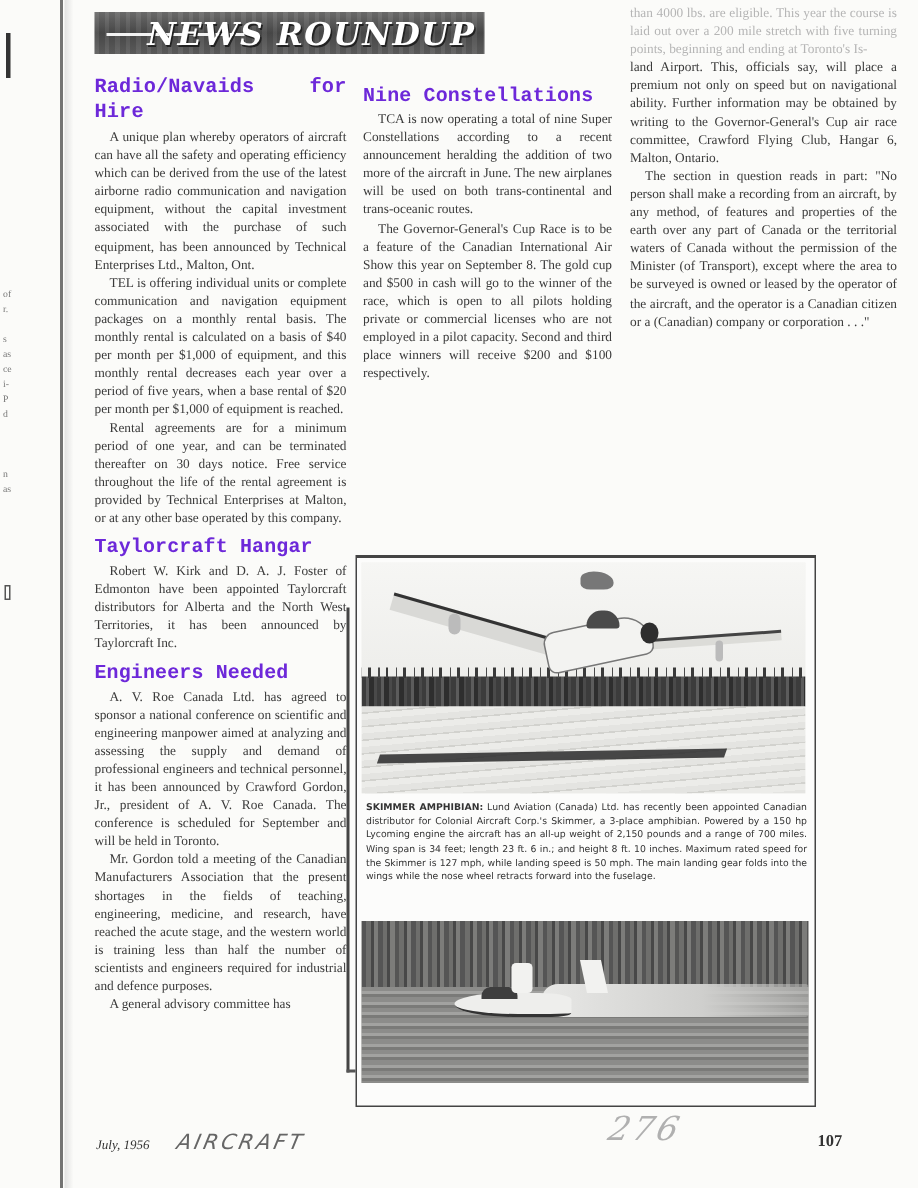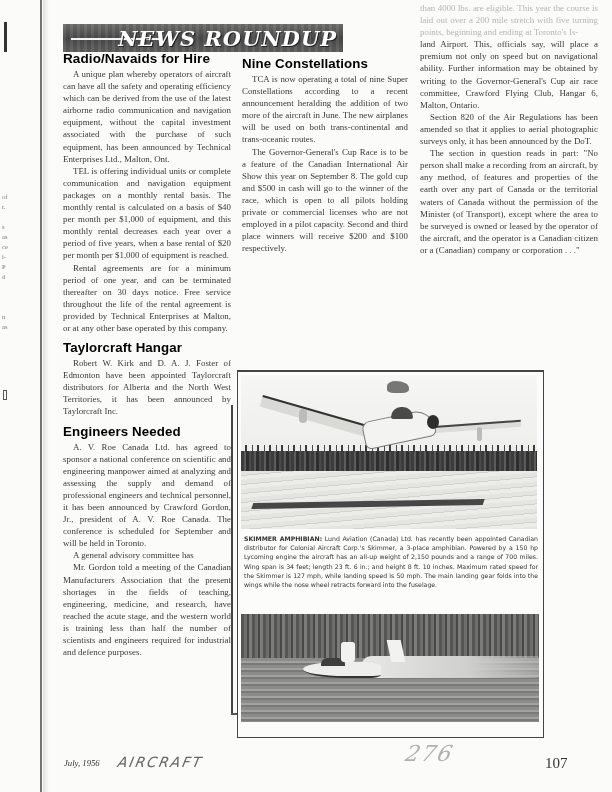--- a/index.html
+++ b/index.html
@@ -7,37 +7,37 @@
     body { position: relative; font-family: "Liberation Serif", "DejaVu Serif", serif; color: #3a3a3a; }
 
     
     .binding-line { position: absolute; left: 40px; top: 0; width: 2px; height: 792px; background: #5a5a5a; opacity: .85; }
     .binding-shadow { position: absolute; left: 43px; top: 0; width: 6px; height: 792px; background: linear-gradient(90deg,#cfcfcf,#fbfbf9); opacity: .6; }
     .bleed-mark { position: absolute; left: 4px; top: 22px; width: 3px; height: 30px; background: #333; }
     .bleed-mark2 { position: absolute; left: 3px; top: 390px; width: 4px; height: 10px; border: 1px solid #555; }
     .bleed-text { position: absolute; left: 2px; top: 192px; width: 16px; font-size: 6.5px; line-height: 10px; color: #777; white-space: pre; }
 
     
-    .banner { position: absolute; left: 63px; top: 24px; width: 280px; height: 28px;
+    .banner { position: absolute; left: 63px; top: 8px; width: 260px; height: 28px;
       background: linear-gradient(180deg,#6e6e6e 0%,#4a4a4a 50%,#5e5e5e 100%); overflow: hidden; }
     .banner::before { content:""; position:absolute; inset:0;
       background: repeating-linear-gradient(90deg, rgba(255,255,255,.06) 0 3px, rgba(0,0,0,.05) 3px 7px); }
     .banner-rule { position: absolute; left: 8px; top: 14px; width: 92px; height: 2px; background: #f2f2f2; }
     .banner-title { position: absolute; right: 6px; top: 2px; font-family: "DejaVu Serif", serif; font-weight: 900; font-style: italic;
       font-size: 21px; letter-spacing: 1px; color: #fff; text-shadow: 1px 1px 0 #222; }
 
     .col { position: absolute; font-size: 8.9px; line-height: 12.1px; text-align: justify; }
     .col p { text-indent: 10px; margin-bottom: 0; hyphens: manual; }
     .col1 { left: 63px; top: 50px; width: 168px; }
     .col2 { left: 242px; top: 50px; width: 166px; }
     .col3 { left: 420px; top: 2px; width: 178px; }
     .col3 .faded { color: #b5b5b5; }
 
-    h2.heading { font-family: Liberation Sans, sans-serif; font-weight: 600; font-size: 13.3px; line-height: 17px;
-      color: #000000; margin: 5px 0 1px 0; letter-spacing: 0.1px; }
+    h2.heading { font-family: Liberation Mono, monospace; font-weight: 600; font-size: 13.3px; line-height: 17px;
+      color: #6d28d9; margin: 5px 0 1px 0; letter-spacing: 0.1px; }
     .col1 h2.heading:first-child { margin-top: 0; font-size: 13.5px; }
 
     .col1-divider { position: absolute; left: 231px; top: 405px; width: 2px; height: 310px; background: #444; }
     .col1-divider-foot { position: absolute; left: 231px; top: 713px; width: 12px; height: 2px; background: #555; }
 
     
     .photo-frame { position: absolute; left: 237px; top: 370px; width: 307px; height: 368px; border: 1.5px solid #444; border-top-width: 2px; background: #fcfcfb; }
     .photo1 { position: absolute; left: 3px; top: 3px; width: 296px; height: 154px; overflow: hidden; background: #f4f4f2; }
     .sky { position: absolute; inset: 0 0 60px 0; background: linear-gradient(180deg,#f6f6f4,#ecece9); }
     .trees { position: absolute; left: 0; right: 0; top: 76px; height: 20px;
@@ -69,21 +69,21 @@
     .spray { position: absolute; left: 120px; top: 42px; width: 178px; height: 22px; background: linear-gradient(90deg,#e8e8e6,#cfcfcd 60%,rgba(200,200,198,.4)); border-radius: 20px 4px 4px 20px; }
     .boat-hull { position: absolute; left: 62px; top: 48px; width: 78px; height: 16px; background: #eeeeec; border-radius: 50% 30% 20% 60%; border-bottom: 2px solid #333; }
     .boat-cockpit { position: absolute; left: 80px; top: 44px; width: 24px; height: 8px; background: #3e3e3e; border-radius: 6px 6px 0 0; }
     .boat-tail { position: absolute; left: 148px; top: 26px; width: 14px; height: 22px; background: #f2f2f0; transform: skewX(12deg); }
     .boat-wing { position: absolute; left: 100px; top: 28px; width: 14px; height: 20px; background: #f2f2f0; border-radius: 3px; }
 
     .footer-date { position: absolute; left: 64px; top: 758px; font-size: 8.7px; font-style: italic; color: #333; }
     .footer-brand { position: absolute; left: 118px; top: 754px; font-family: "DejaVu Sans", sans-serif; font-size: 14px; letter-spacing: 2px;
       color: #666; font-style: italic; font-weight: 300; transform: skewX(-12deg); }
     .handwritten { position: absolute; left: 406px; top: 741px; font-family: "DejaVu Serif", serif; font-style: italic; font-size: 22px; color: #b0b0b0; letter-spacing: 2px; transform: skewX(-14deg); }
-    .page-number { position: absolute; left: 545px; top: 755px; font-size: 15px; color: #333; }
+    .page-number { position: absolute; left: 545px; top: 755px; font-size: 11px; color: #333; font-weight: bold; }
   </style>
 </head>
 <body>
 
 <div class="binding-line"></div>
 <div class="binding-shadow"></div>
 <div class="bleed-mark"></div>
 <div class="bleed-mark2"></div>
 <div class="bleed-text">of
 r.
@@ -109,36 +109,35 @@
   <h2 class="heading">Radio/Navaids for Hire</h2>
   <p>A unique plan whereby operators of aircraft can have all the safety and operating efficiency which can be derived from the use of the latest airborne radio communication and navigation equipment, without the capital investment associated with the purchase of such equipment, has been announced by Technical Enterprises Ltd., Malton, Ont.</p>
   <p>TEL is offering individual units or complete communication and navigation equipment packages on a monthly rental basis. The monthly rental is calculated on a basis of $40 per month per $1,000 of equipment, and this monthly rental decreases each year over a period of five years, when a base rental of $20 per month per $1,000 of equipment is reached.</p>
   <p>Rental agreements are for a minimum period of one year, and can be terminated thereafter on 30 days notice. Free service throughout the life of the rental agreement is provided by Technical Enterprises at Malton, or at any other base operated by this company.</p>
 
   <h2 class="heading">Taylorcraft Hangar</h2>
   <p>Robert W. Kirk and D. A. J. Foster of Edmonton have been appointed Taylorcraft distributors for Alberta and the North West Territories, it has been announced by Taylorcraft Inc.</p>
 
   <h2 class="heading">Engineers Needed</h2>
   <p>A. V. Roe Canada Ltd. has agreed to sponsor a national conference on scientific and engineering manpower aimed at analyzing and assessing the supply and demand of professional engineers and technical personnel, it has been announced by Crawford Gordon, Jr., president of A. V. Roe Canada. The conference is scheduled for September and will be held in Toronto.</p>
+  <p>Mr. Gordon told a meeting of the Canadian Manufacturers Association that the present shortages in the fields of teaching, engineering, medicine, and research, have reached the acute stage, and the western world is training less than half the number of scientists and engineers required for industrial and defence purposes.</p>
   <p>A general advisory committee has</p>
-  <p>Mr. Gordon told a meeting of the Canadian Manufacturers Association that the present shortages in the fields of teaching, engineering, medicine, and research, have reached the acute stage, and the western world is training less than half the number of scientists and engineers required for industrial and defence purposes.</p>
 </div>
 <div class="col1-divider"></div>
 <div class="col1-divider-foot"></div>
 
 <div class="col col2">
   <h2 class="heading">Nine Constellations</h2>
   <p>TCA is now operating a total of nine Super Constellations according to a recent announcement heralding the addition of two more of the aircraft in June. The new airplanes will be used on both trans-continental and trans-oceanic routes.</p>
   <p>The Governor-General's Cup Race is to be a feature of the Canadian International Air Show this year on September 8. The gold cup and $500 in cash will go to the winner of the race, which is open to all pilots holding private or commercial licenses who are not employed in a pilot capacity. Second and third place winners will receive $200 and $100 respectively.</p>
 </div>
 
 <div class="col col3">
   <p class="faded" style="text-indent:0">than 4000 lbs. are eligible. This year the course is laid out over a 200 mile stretch with five turning points, beginning and ending at Toronto's Is-</p>
   <p style="text-indent:0">land Airport. This, officials say, will place a premium not only on speed but on navigational ability. Further information may be obtained by writing to the Governor-General's Cup air race committee, Crawford Flying Club, Hangar 6, Malton, Ontario.</p>
-  <p>Section 820 of the Air Regulations has been amended so that it applies to aerial photographic surveys only, it has been announced by the DoT.</p>
   <p>The section in question reads in part: "No person shall make a recording from an aircraft, by any method, of features and properties of the earth over any part of Canada or the territorial waters of Canada without the permission of the Minister (of Transport), except where the area to be surveyed is owned or leased by the operator of the aircraft, and the operator is a Canadian citizen or a (Canadian) company or corporation . . ."</p>
 </div>
 
 <div class="photo-frame">
   <div class="photo1" title="Skimmer amphibian taking off over runway">
     <div class="sky"></div>
     <div class="trees"></div>
     <div class="ground"></div>
     <div class="shadow-ground"></div>
     <div class="plane-wing"></div>

